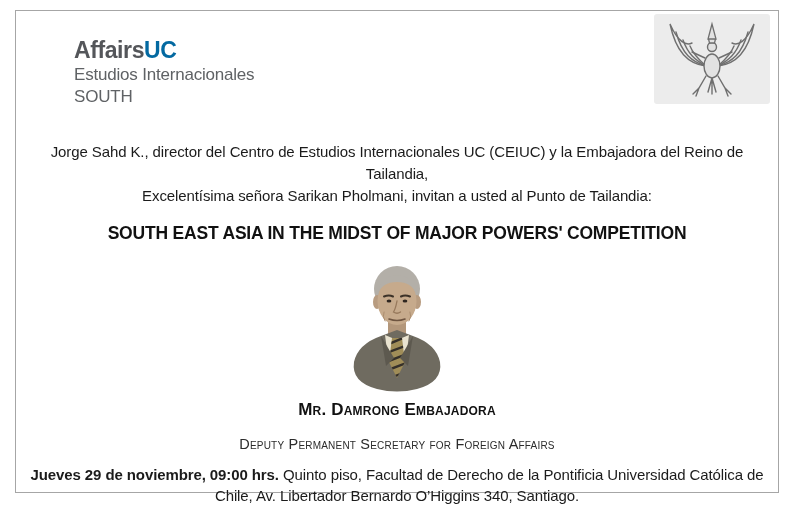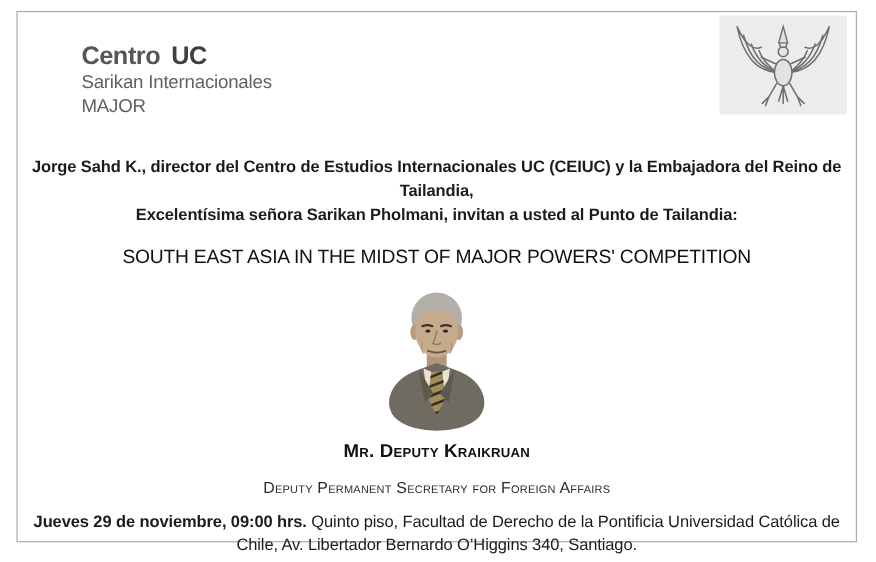--- a/index.html
+++ b/index.html
@@ -23,21 +23,21 @@
     position: absolute;
     left: 58px; top: 26px;
     line-height: 1.15;
   }
   .logo-line1 {
     font-size: 23px;
     font-weight: 700;
     letter-spacing: -0.4px;
     color: #54565a;
   }
-  .logo-uc { color: #404040; margin-left: 10px; }
+  .logo-uc { color: #0369a1; margin-left: 0; }
   .logo-sub {
     font-size: 17px;
     color: #5f6265;
     letter-spacing: -0.2px;
     margin-top: 2px;
   }
   .emblem-box {
     position: absolute;
     right: 8px; top: 3px;
     width: 116px; height: 90px;
@@ -51,25 +51,24 @@
     left: 0; top: 130px;
     width: 100%;
     text-align: center;
   }
   .intro {
     font-size: 15px;
     line-height: 22px;
     margin: 0 auto;
     max-width: 740px;
     letter-spacing: -0.1px;
-    font-weight: bold;
   }
   .event-title {
     font-size: 17.5px;
-    font-weight: 400;
+    font-weight: 700;
     letter-spacing: -0.2px;
     margin: 16px auto 0;
     color: #111;
   }
   .portrait-wrap {
     margin: 10px auto 0;
     width: 122px; height: 140px;
   }
   .speaker-name {
     font-variant: small-caps;
@@ -94,23 +93,23 @@
     letter-spacing: -0.1px;
   }
   .details strong { font-weight: 700; }
 </style>
 </head>
 <body>
 
 <div class="frame">
 
   <div class="logo">
-    <div class="logo-line1"><span>Centro</span><span class="logo-uc">UC</span></div>
-    <div class="logo-sub">Sarikan Internacionales</div>
-    <div class="logo-sub">MAJOR</div>
+    <div class="logo-line1"><span>Affairs</span><span class="logo-uc">UC</span></div>
+    <div class="logo-sub">Estudios Internacionales</div>
+    <div class="logo-sub">SOUTH</div>
   </div>
 
   <div class="emblem-box">
     <svg width="100" height="82" viewBox="0 0 100 82">
       <g stroke="#6f6f6f" stroke-width="1.4" fill="none" stroke-linecap="round">
 
         <path d="M44,48 C26,46 14,34 8,6 C16,24 24,28 30,25"></path>
         <path d="M44,48 C30,44 20,36 14,14"></path>
         <path d="M44,48 C33,42 26,36 21,22"></path>
         <path d="M44,48 C36,41 31,36 28,28"></path>
@@ -183,21 +182,21 @@
         <path d="M56,84 L66,84 L69,108 L61,124 L53,108 Z" fill="#a08d58"></path>
         <g clip-path="url(#tieClip)" stroke="#35302a" stroke-width="2.4">
           <path d="M48,92 L72,82 M48,100 L74,90 M50,108 L76,98 M52,116 L78,106 M54,124 L80,114"></path>
         </g>
 
         <path d="M45,82 L58,104 L50,112 Z" fill="#5d594f"></path>
         <path d="M77,82 L64,104 L72,112 Z" fill="#5d594f"></path>
       </svg>
     </div>
 
-    <div class="speaker-name">Mr. Deputy Kraikruan</div>
+    <div class="speaker-name">Mr. Damrong Embajadora</div>
     <div class="speaker-role">Deputy Permanent Secretary for Foreign Affairs</div>
 
     <p class="details">
       <strong>Jueves 29 de noviembre, 09:00 hrs.</strong>
       <span>Quinto piso, Facultad de Derecho de la Pontificia Universidad Católica de Chile, Av. Libertador Bernardo O’Higgins 340, Santiago.</span>
     </p>
 
   </div>
 </div>
 

